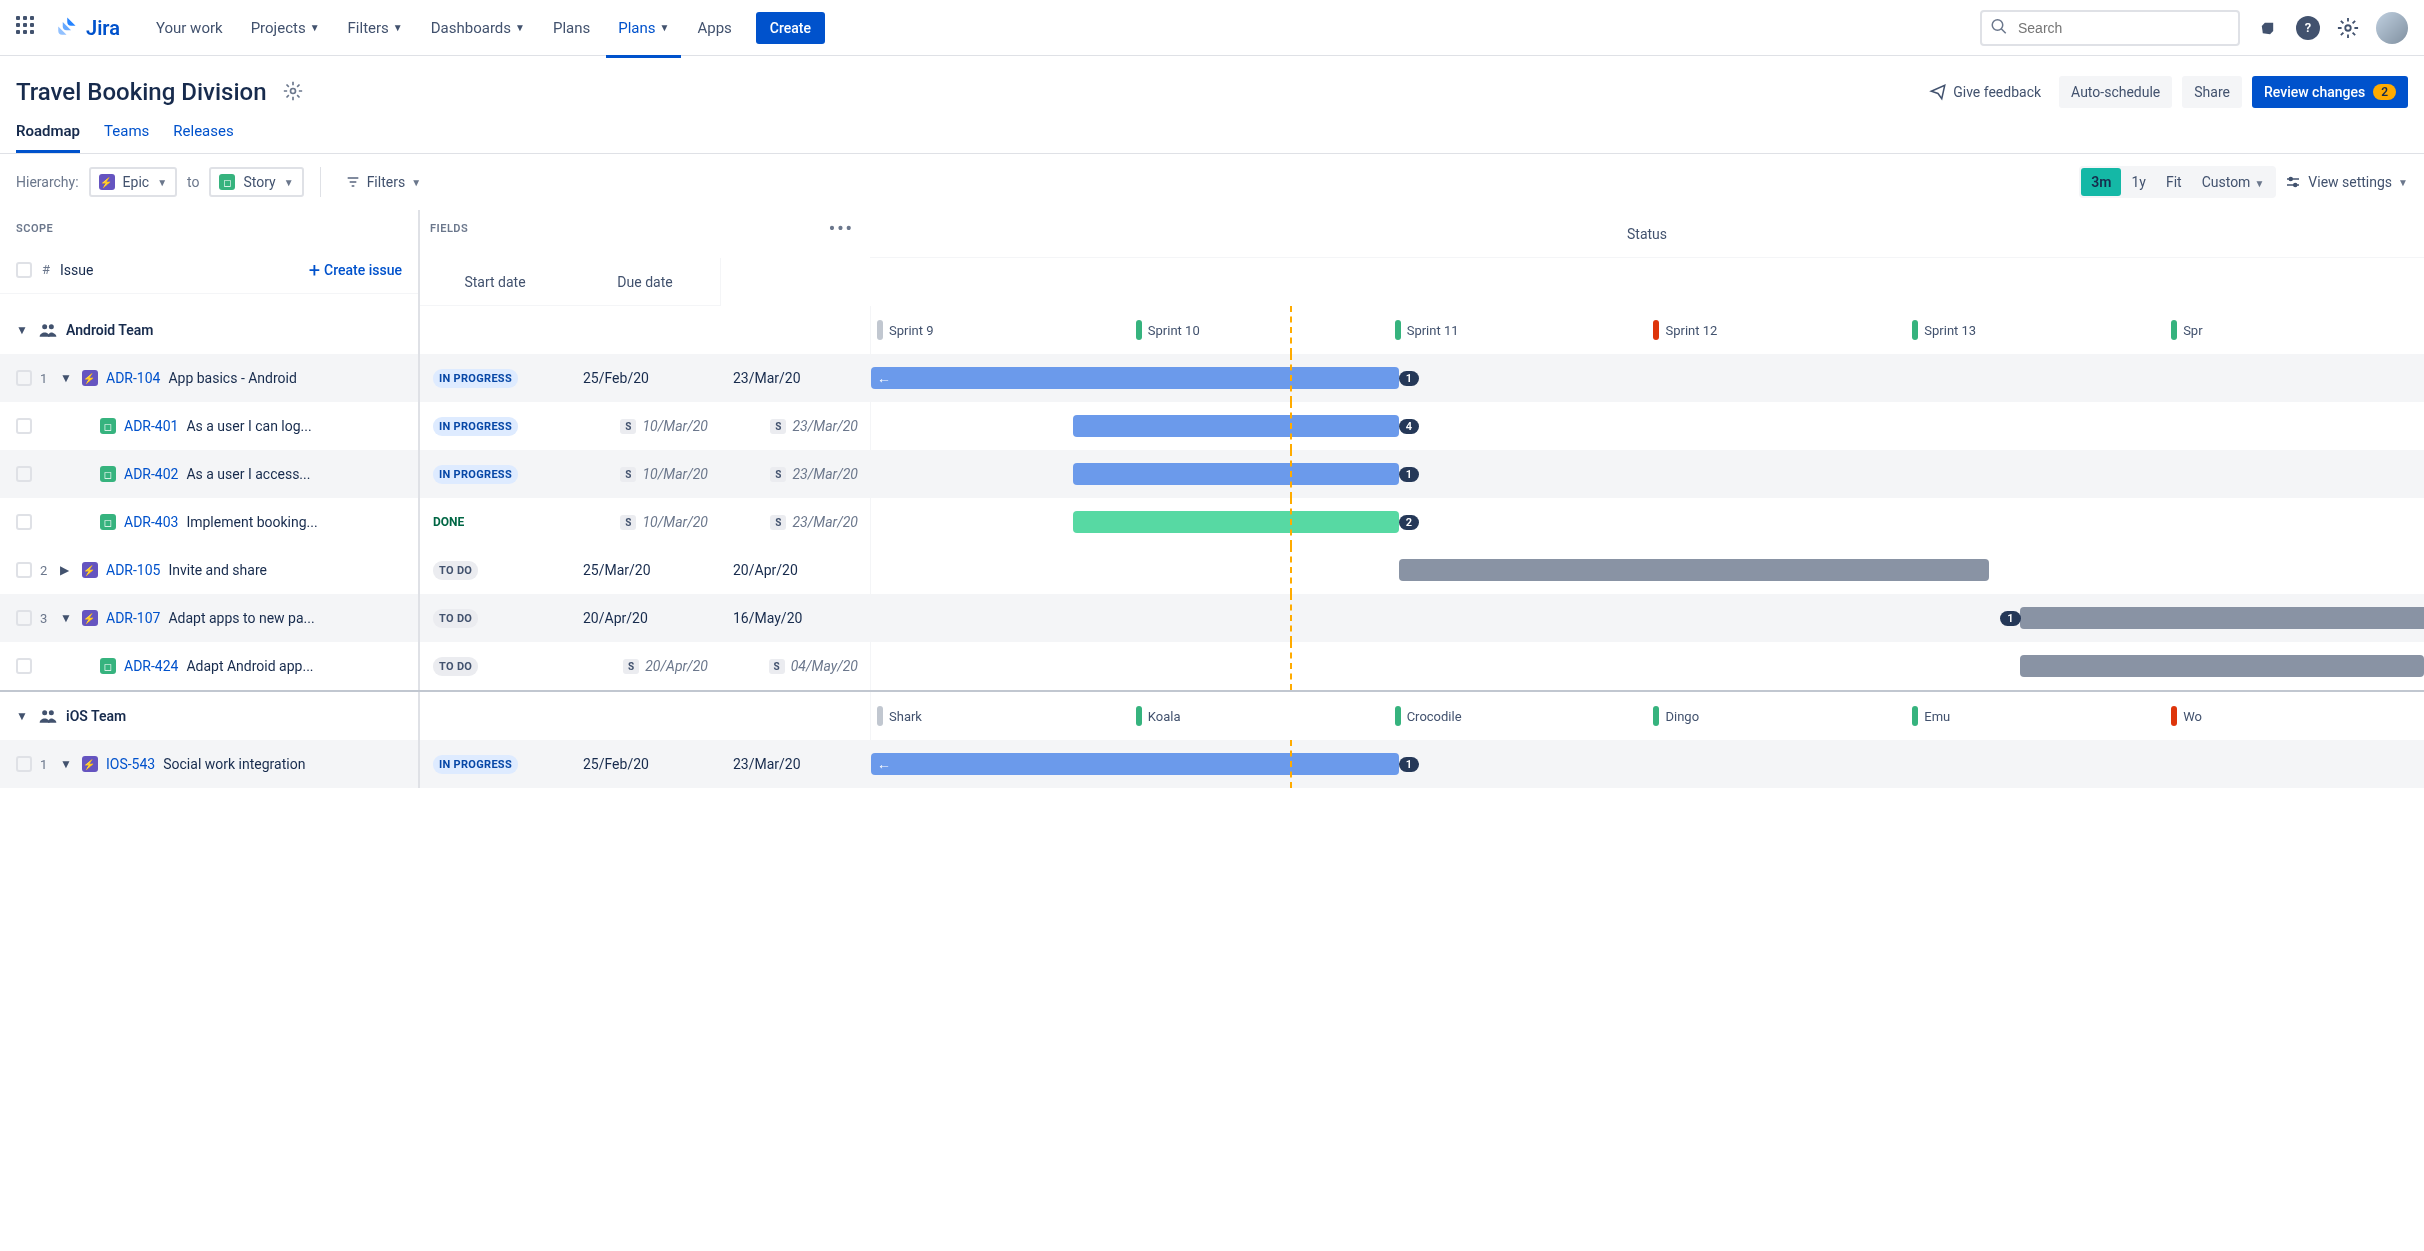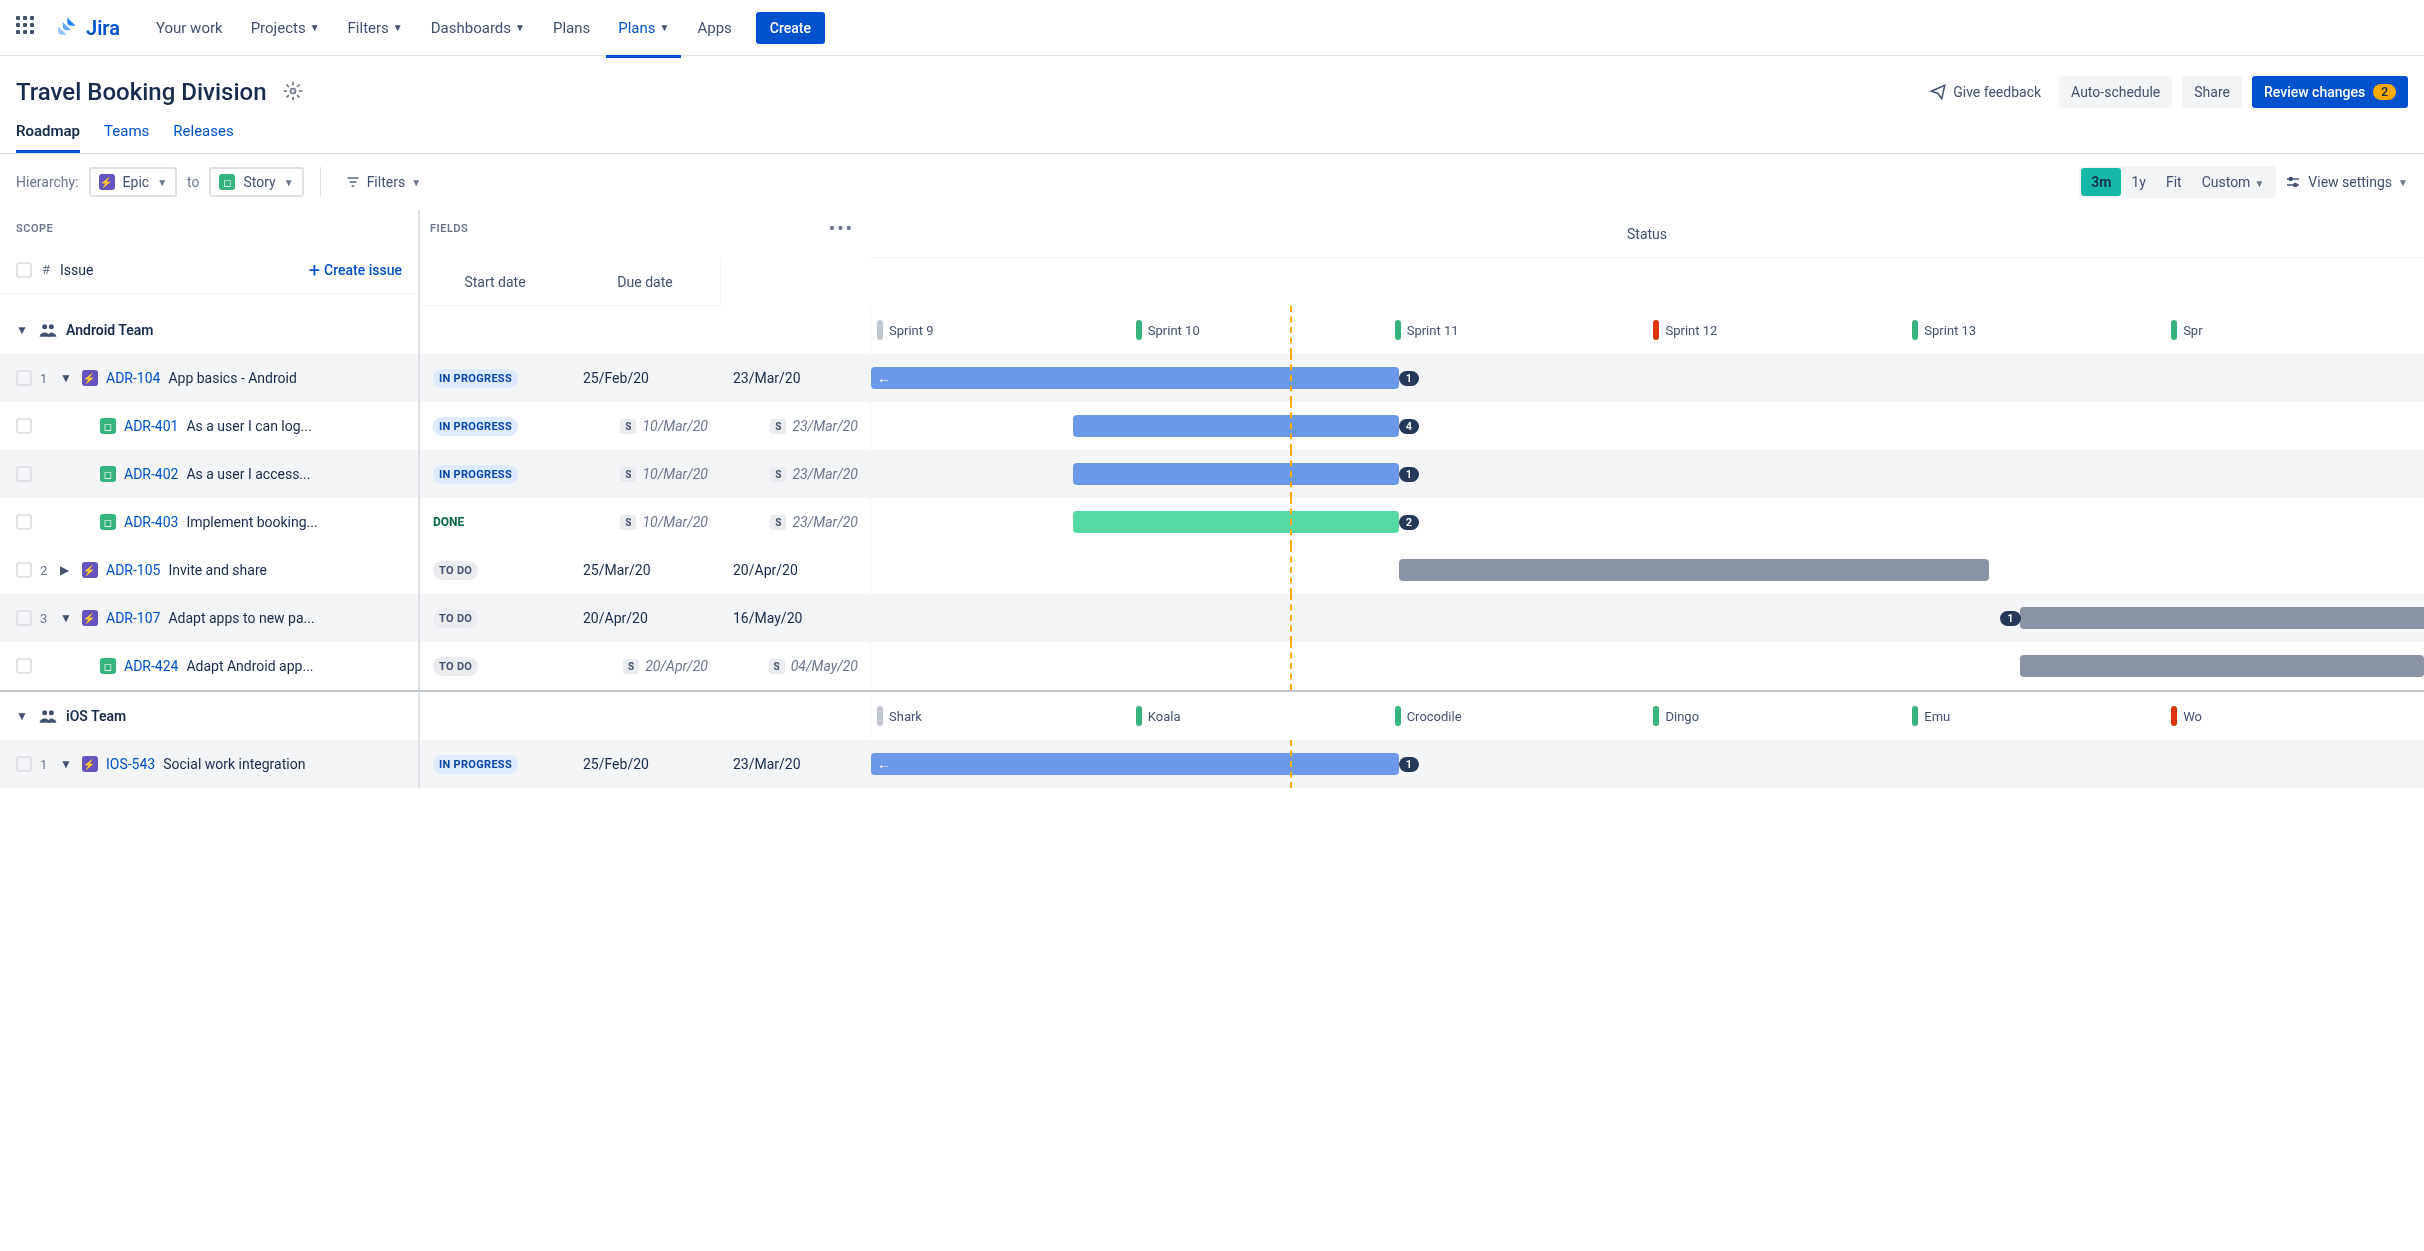--- a/index.html
+++ b/index.html
@@ -142,20 +142,44 @@
   <div class="nav-items" id="nav-items">
       <div class="nav-item">Your work</div>
       <div class="nav-item">Projects<span class="caret">▼</span></div>
       <div class="nav-item">Filters<span class="caret">▼</span></div>
       <div class="nav-item">Dashboards<span class="caret">▼</span></div>
       <div class="nav-item">Plans</div>
       <div class="nav-item active">Plans<span class="caret">▼</span></div>
       <div class="nav-item">Apps</div>
     </div>
   <div class="create-btn">Create</div>
+  <div class="nav-right">
+    <div class="search-box">
+      <span class="search-ic">
+        <svg width="18" height="18" viewBox="0 0 24 24" fill="none" stroke="currentColor" stroke-width="2">
+            <circle cx="10" cy="10" r="7"></circle>
+            <line x1="21" y1="21" x2="15" y2="15"></line>
+          </svg>
+      </span>
+      <input placeholder="Search" style="">
+    </div>
+    <div class="nav-icon">
+      <svg width="22" height="22" viewBox="0 0 24 24" fill="#42526E">
+          <path d="M12 2L4 10v6l8 6 8-6v-6L12 2z" transform="rotate(45 12 12) scale(0.8) translate(3 3)"></path>
+        </svg>
+    </div>
+    <div class="nav-icon dark">?</div>
+    <div class="nav-icon">
+      <svg width="22" height="22" viewBox="0 0 24 24" fill="none" stroke="#42526E" stroke-width="2">
+          <circle cx="12" cy="12" r="3"></circle>
+          <path d="M12 1v4m0 14v4M4.2 4.2l2.8 2.8m10 10l2.8 2.8M1 12h4m14 0h4M4.2 19.8l2.8-2.8m10-10l2.8-2.8"></path>
+        </svg>
+    </div>
+    <div class="avatar"></div>
+  </div>
 </div>
 
 <div class="page-header">
   <div class="page-title">Travel Booking Division</div>
   <div class="gear-sm">
     <svg width="20" height="20" viewBox="0 0 24 24" fill="none" stroke="currentColor" stroke-width="2">
         <circle cx="12" cy="12" r="3"></circle>
         <path d="M12 1v4m0 14v4M4.2 4.2l2.8 2.8m10 10l2.8 2.8M1 12h4m14 0h4M4.2 19.8l2.8-2.8m10-10l2.8-2.8"></path>
       </svg>
   </div>

